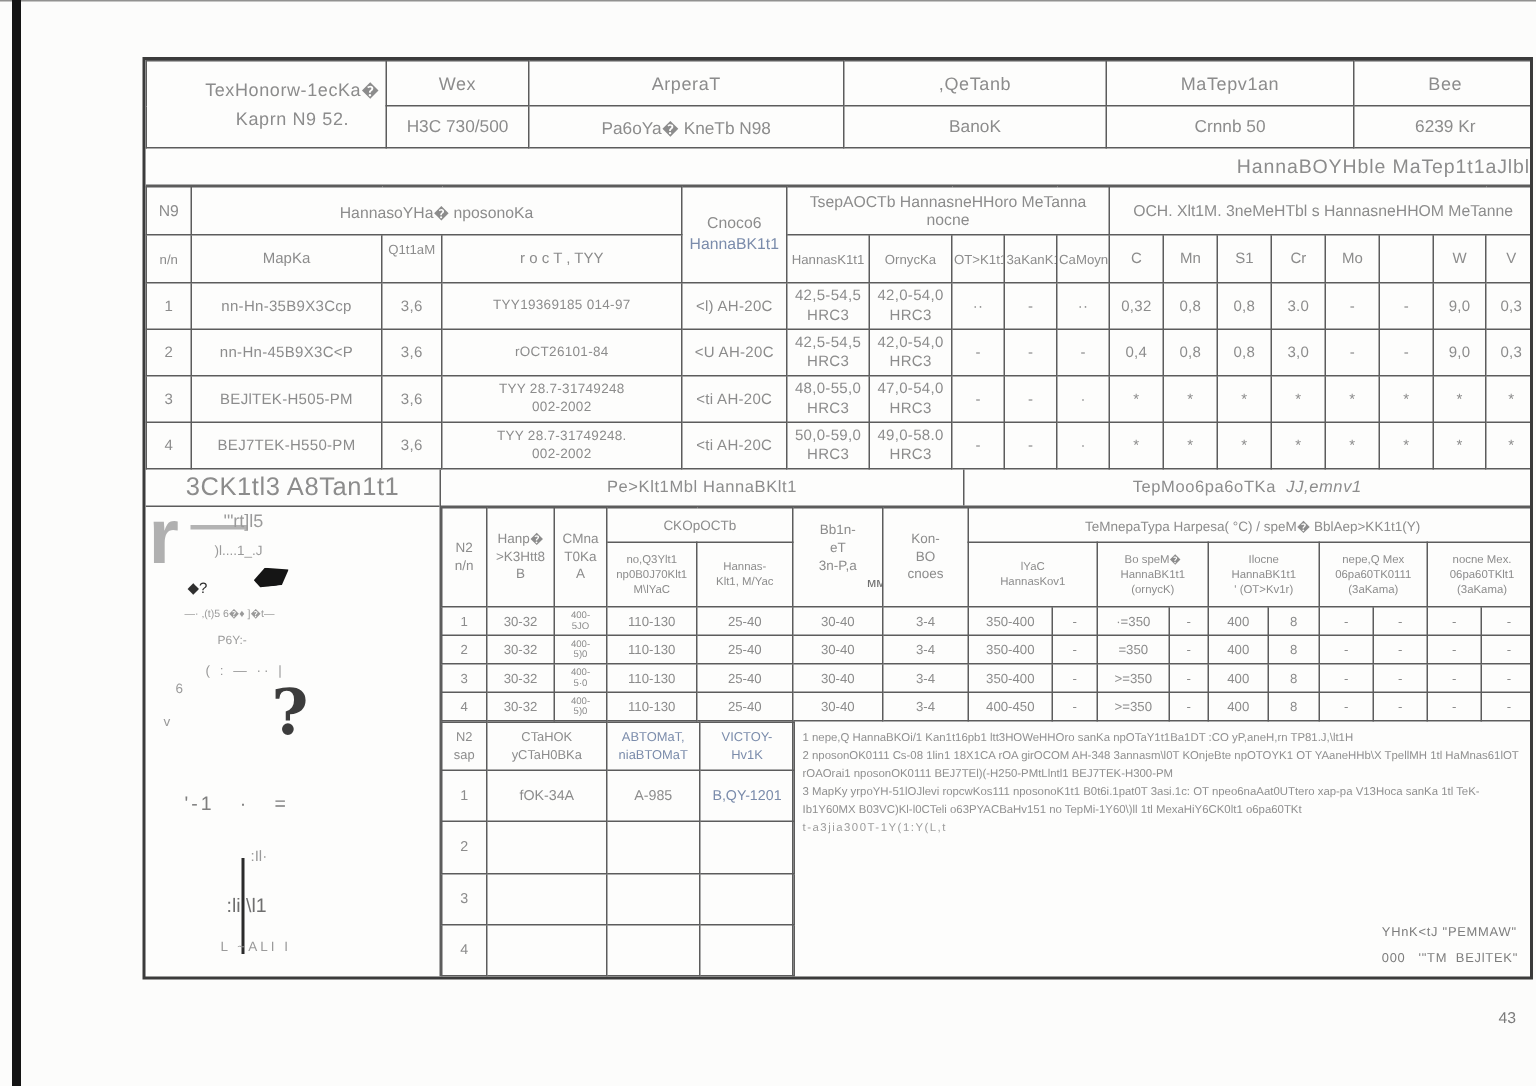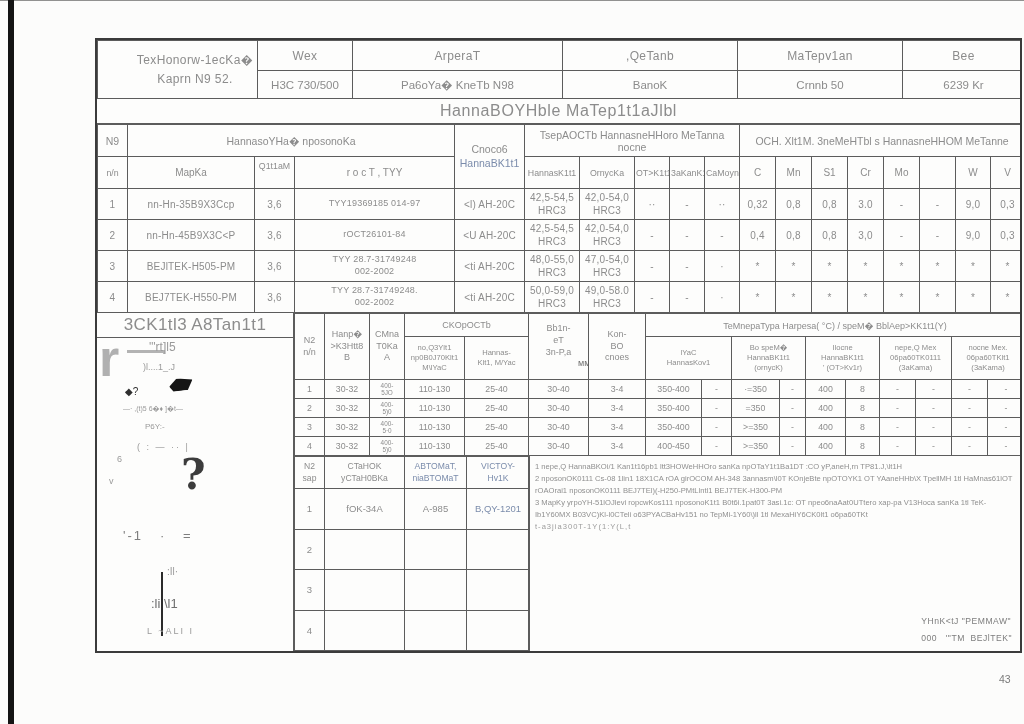--- a/index.html
+++ b/index.html
@@ -6,21 +6,21 @@
   html,body{background:#ffffff;}
   .page{position:relative;width:1024px;height:724px;background:#fcfcfb;font-family:"Liberation Sans",sans-serif;color:#8c8c8c;overflow:hidden;}
   .topline{position:absolute;top:0;left:0;width:1024px;height:1px;background:#4a4a4a;opacity:.6;}
   .scanbar{position:absolute;top:0;left:8px;width:6px;height:724px;background:#141414;}
   .doc{position:absolute;left:95px;top:38px;width:927px;height:615px;border:2px solid #3b3b3b;background:#fdfdfc;display:flex;flex-direction:column;overflow:hidden;}
   table{border-collapse:collapse;table-layout:fixed;width:100%;}
   td{border:1px solid #5c5c5c;text-align:center;vertical-align:middle;padding:0 1px;overflow:hidden;}
   .thead-tbl tr.r1 td{height:30px;font-size:12px;letter-spacing:.4px;}
   .thead-tbl tr.r2 td{height:28px;font-size:11.5px;}
   .card-cell div{line-height:1.55;padding-left:35px;}
-  .titlebar{height:25px;min-height:25px;line-height:24px;text-align:center;font-size:16px;letter-spacing:.6px;border-bottom:1px solid #5c5c5c;}
+  .titlebar{height:25px;min-height:25px;line-height:24px;text-align:right;font-size:13px;letter-spacing:.6px;border-bottom:1px solid #5c5c5c;}
   .mat-tbl tr.hA td{height:32px;font-size:10.5px;}
   .mat-tbl tr.hB td{height:32px;font-size:8.8px;}
   .mat-tbl tbody tr{height:31px;}
   .mat-tbl tbody td{font-size:10px;letter-spacing:.2px;}
   .mat-tbl .two div{line-height:1.3;}
   .lower{flex:1;display:flex;min-height:0;}
   .sketchcol{width:197px;min-width:197px;border-right:1px solid #5c5c5c;display:flex;flex-direction:column;}
   .sketchhead{height:25px;min-height:25px;line-height:24px;text-align:center;font-size:17px;letter-spacing:.4px;border-bottom:1px solid #5c5c5c;}
   .sketcharea{position:relative;flex:1;overflow:hidden;}
   .fr{position:absolute;white-space:pre;color:#9a9a9a;}
@@ -295,20 +295,26 @@
           <span class="fr" style="left:26px;top:190px;font-size:13px;color:#7e7e7e;letter-spacing:2px;">'-1   ·   =</span>
           <span class="fr" style="left:70px;top:228px;font-size:10px;">:Il·</span>
           <div class="vline"></div>
           <span class="fr" style="left:54px;top:258px;font-size:13px;color:#6f6f6f;">:li \l1</span>
           <span class="fr" style="left:50px;top:288px;font-size:9px;letter-spacing:2px;">L ~ALI I</span>
         </div>
       </div>
 
       <div class="rightcol">
 
+        <div class="split sp1">
+          <div class="l">Pe&gt;Klt1Mbl HannaBKlt1</div>
+          <div class="r">
+            <span>TepMoo6pa6oTKa</span>&nbsp;&nbsp;<span class="it">JJ,emnv1</span>
+          </div>
+        </div>
 
         <table class="reg-tbl">
           <colgroup>
             <col style="width:30px">
               <col style="width:45px">
               <col style="width:35px">
               <col style="width:60px">
               <col style="width:64px">
               <col style="width:60px">
               <col style="width:57px">

